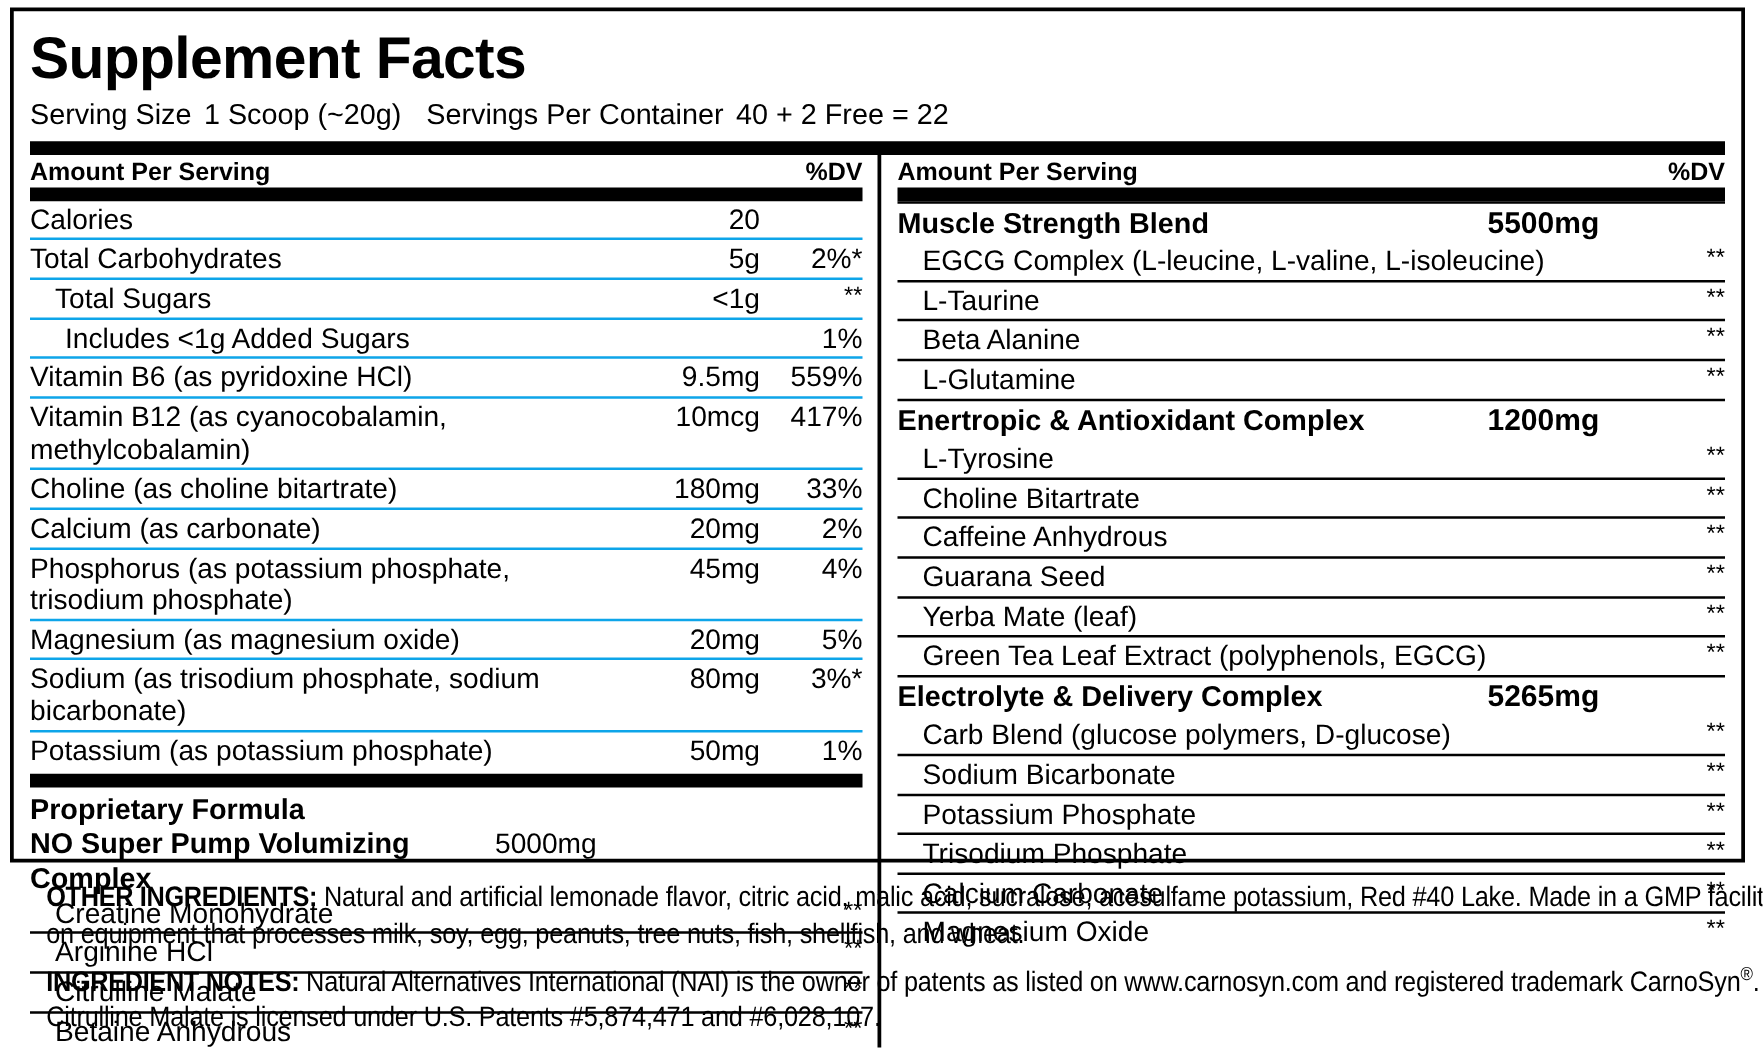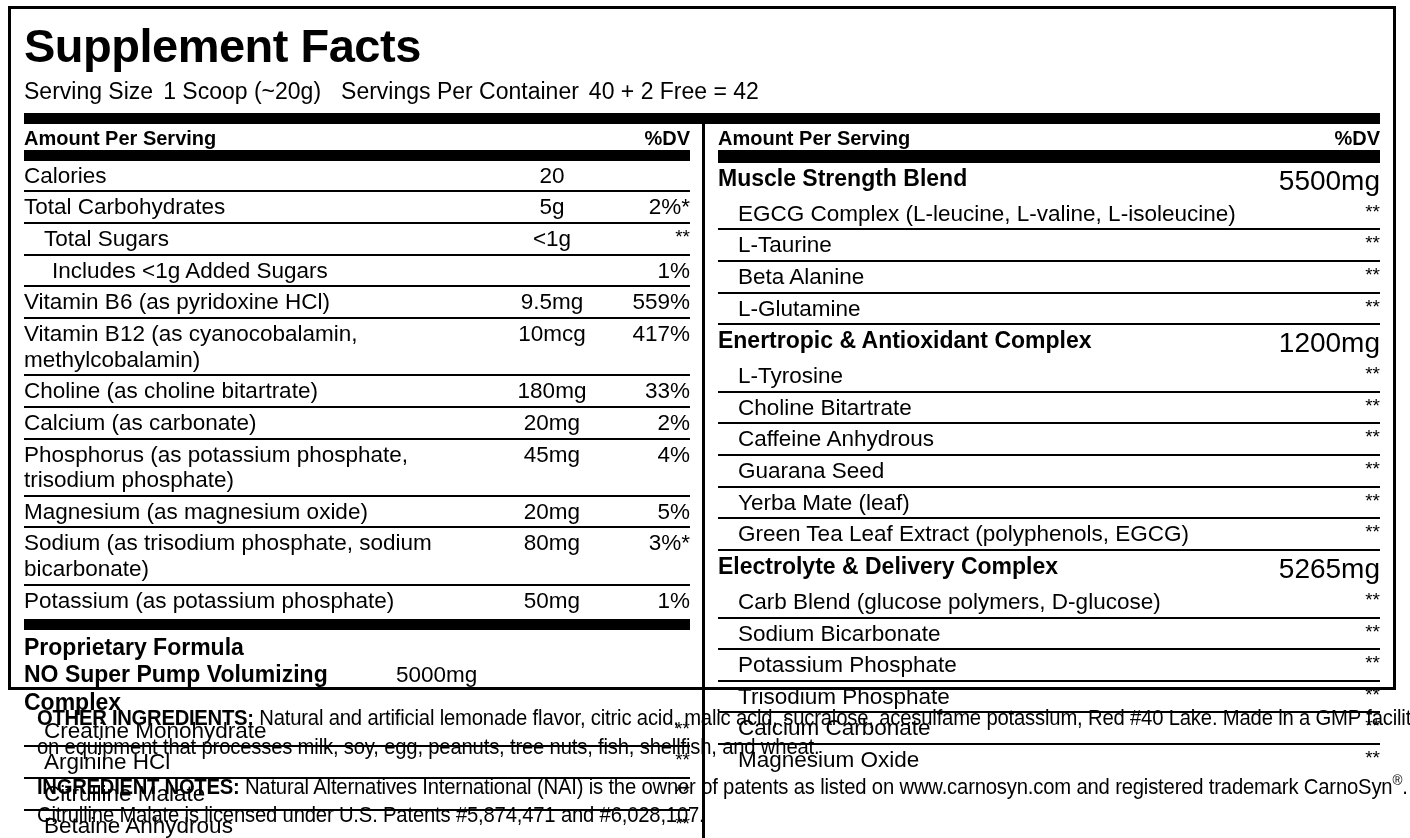--- a/index.html
+++ b/index.html
@@ -86,54 +86,54 @@
     font-weight: bold;
     font-size: 20px;
     padding: 3px 0 0 0;
   }
   .hdr-row .hdr-left { flex: 1; }
   .hdr-row .hdr-dv { text-align: right; }
 
   .row {
     display: flex;
     align-items: flex-start;
-    border-top: 2px solid #000000;
+    border-top: 2px solid #0ea5e9;
     font-size: 22.5px;
     line-height: 1.14;
     padding: 2px 0 2px 0;
     min-height: 26px;
   }
   .row.first { border-top: none; }
   .row .nm { flex: 1; white-space: pre-line; }
   .row .amt {
     width: 112px;
-    text-align: center;
+    text-align: right;
     white-space: nowrap;
   }
   .row .dv {
     width: 82px;
     text-align: right;
     white-space: nowrap;
   }
   .row .dv.stars { font-size: 19px; }
 
   .row.indent1 .nm { padding-left: 20px; }
   .row.indent2 .nm { padding-left: 28px; }
 
   
   .row.blend {
     font-weight: bold;
     border-top: 2px solid #000;
   }
   .row.blend .nm { font-size: 23px; }
   .row.blend .blendamt {
     width: 190px;
-    text-align: right;
-    font-weight: normal;
-    font-size: 28px;
+    text-align: left;
+    font-weight: bold;
+    font-size: 24px;
   }
 
   
   .prop-block {
     border-top: none;
     padding-top: 4px;
   }
   .prop-line1 {
     font-weight: bold;
     font-size: 23px;
@@ -185,21 +185,21 @@
 <body>
 
 <div class="label-root">
 
   <div class="panel">
     <div class="panel-inner">
 
       <div class="sf-title">Supplement Facts</div>
 
       <div class="serving-line">
-        <span>Serving Size</span><span class="gap"></span><span>1 Scoop (~20g)</span><span class="gap"></span><span class="gap"></span><span>Servings Per Container</span><span class="gap"></span><span>40 + 2 Free = 42</span>
+        <span>Serving Size</span><span class="gap"></span><span>1 Scoop (~20g)</span><span class="gap"></span><span class="gap"></span><span>Servings Per Container</span><span class="gap"></span><span>40 + 2 Free = 22</span>
       </div>
 
       <div class="rule-thick"></div>
 
       <div class="cols">
 
         <div class="col col-left">
 
           <div class="hdr-row">
             <span class="hdr-left">Amount Per Serving</span>

